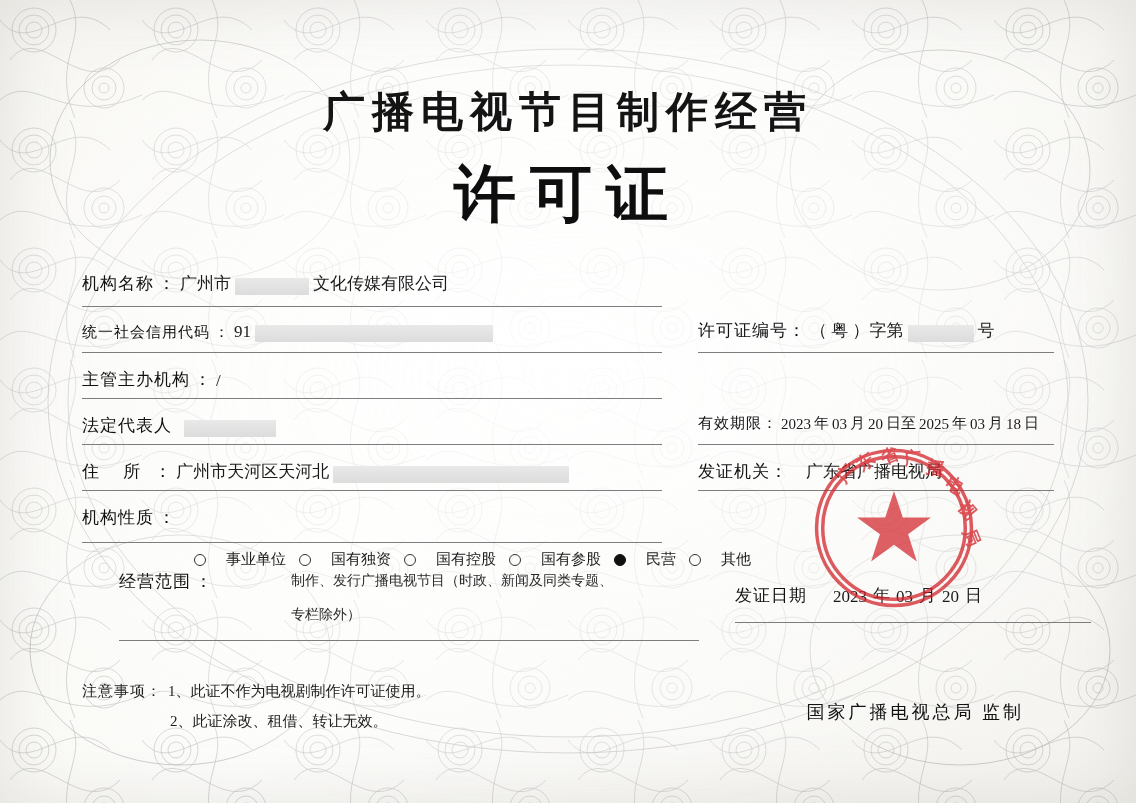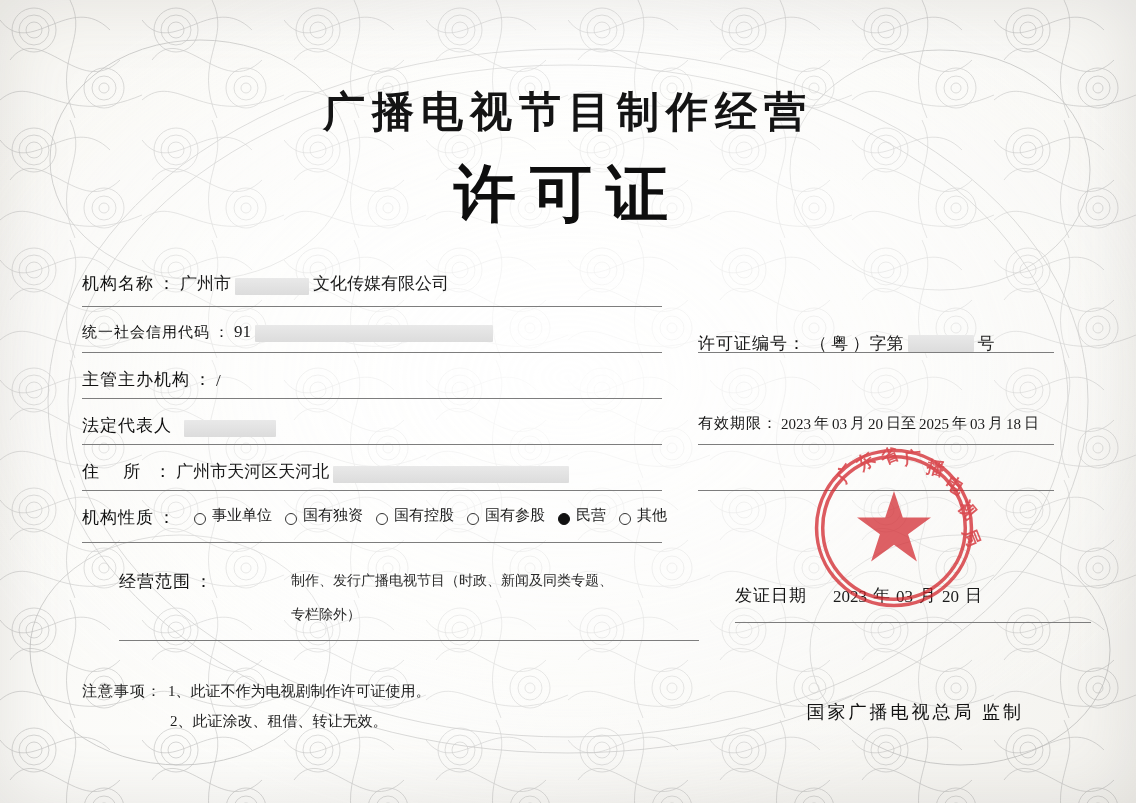--- a/index.html
+++ b/index.html
@@ -120,23 +120,24 @@
 
   
   .radios {
     display: flex;
     align-items: center;
     gap: 13px;
     font-size: 15px;
   }
   .radio {
     display: inline-flex;
-    align-items: flex-end;
-    gap: 6px;
+    align-items: center;
+    gap: 20px;
     white-space: nowrap;
+    margin-top: 44px;
   }
   .dot {
     display: inline-block;
     width: 10px;
     height: 10px;
     border: 1px solid #333;
     border-radius: 50%;
     background: transparent;
   }
   .dot.checked {
@@ -250,21 +251,21 @@
 
     <div class="row">
       <div class="cell" style="left:0; top:4px;">
         <span class="lbl small">统一社会信用代码</span>
         <span class="lbl small">：</span>
         <span class="val">91</span>
         <span class="redact" style="width:238px;"></span>
       </div>
       <div class="underline" style="left:0; top:34px; width:580px;"></div>
 
-      <div class="cell" style="left:616px; top:14px;align-items:center;">
+      <div class="cell" style="left:616px; top:1px;">
         <span class="lbl">许可证编号：</span>
         <span class="val">（ 粤 ）字第</span>
         <span class="redact" style="width:66px;"></span>
         <span class="val">号</span>
       </div>
       <div class="underline" style="left:616px; top:34px; width:356px;"></div>
     </div>
 
     <div class="row">
       <div class="cell" style="left:0; top:4px;">
@@ -302,20 +303,24 @@
 
     <div class="row">
       <div class="cell" style="left:0; top:4px;">
         <span class="lbl lbl-wide">住     所</span>
         <span class="lbl">：</span>
         <span class="val">广州市天河区天河北</span>
         <span class="redact" style="width:236px;"></span>
       </div>
       <div class="underline" style="left:0; top:34px; width:580px;"></div>
 
+      <div class="cell" style="left:616px; top:4px;">
+        <span class="lbl">发证机关：</span>
+        <span class="val" style="margin-left:14px;">广东省广播电视局</span>
+      </div>
       <div class="underline" style="left:616px; top:34px; width:356px;"></div>
     </div>
 
     <div class="row" style="height:54px;">
       <div class="cell" style="left:0; top:4px;">
         <span class="lbl">机构性质</span>
         <span class="lbl">：</span>
       </div>
       <div class="radios" style="position:absolute; left:112px; top:4px;">
         <span class="radio">

